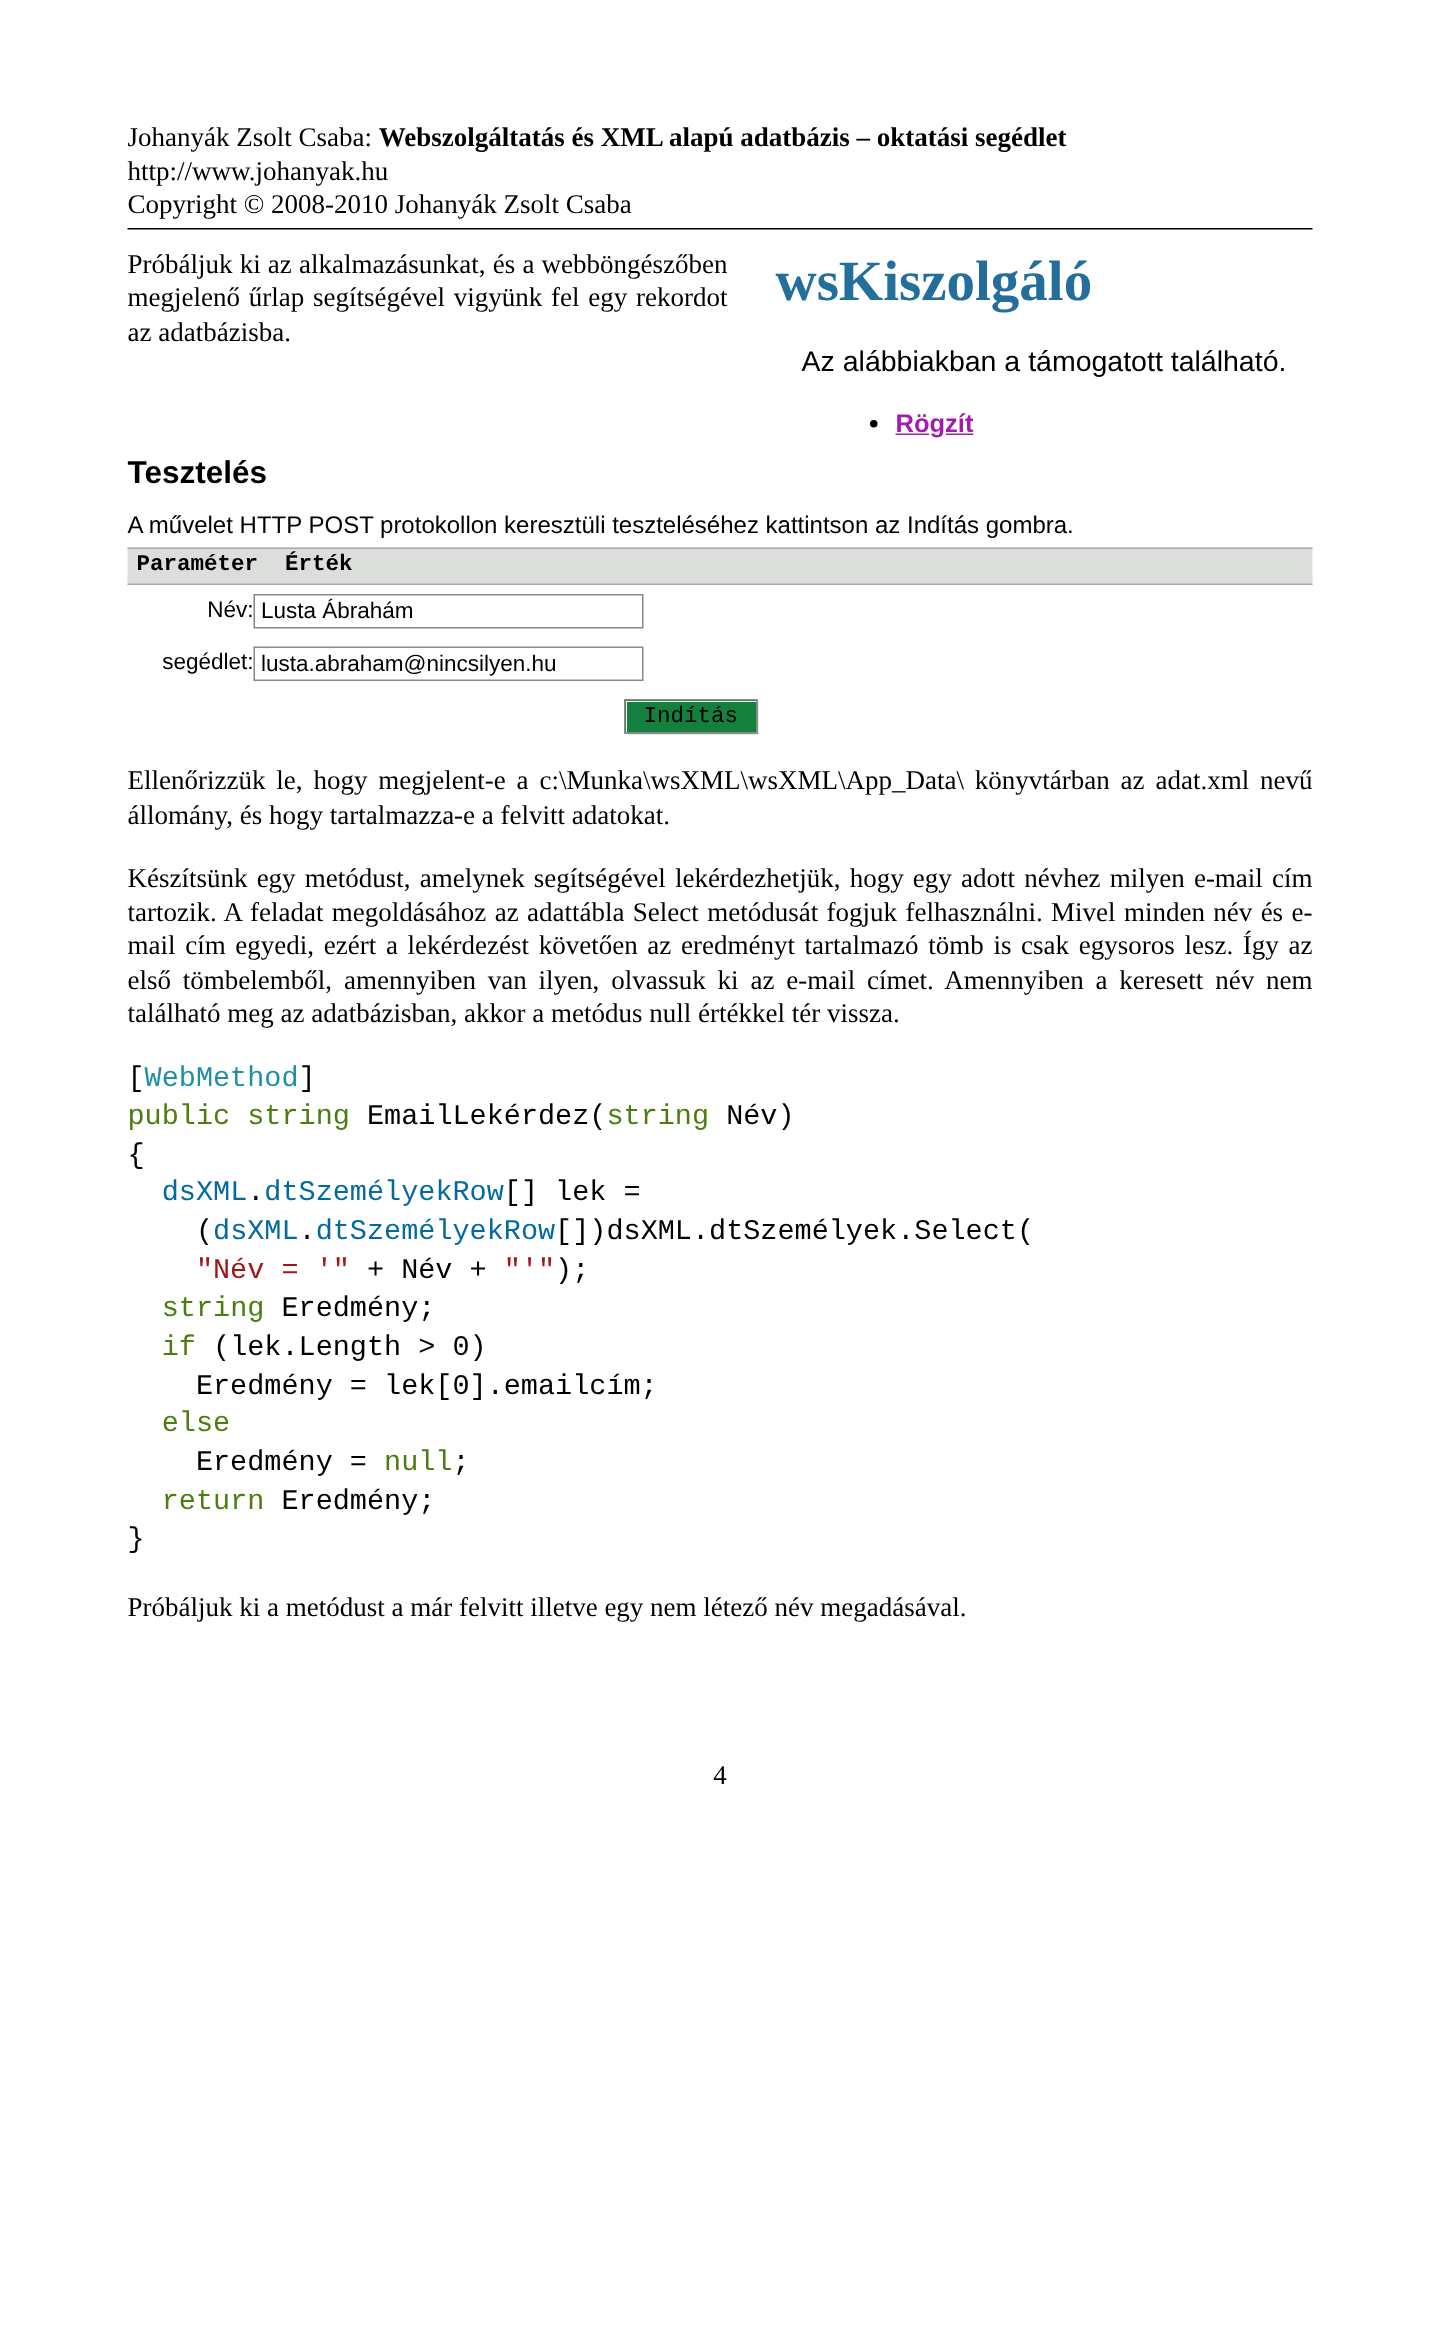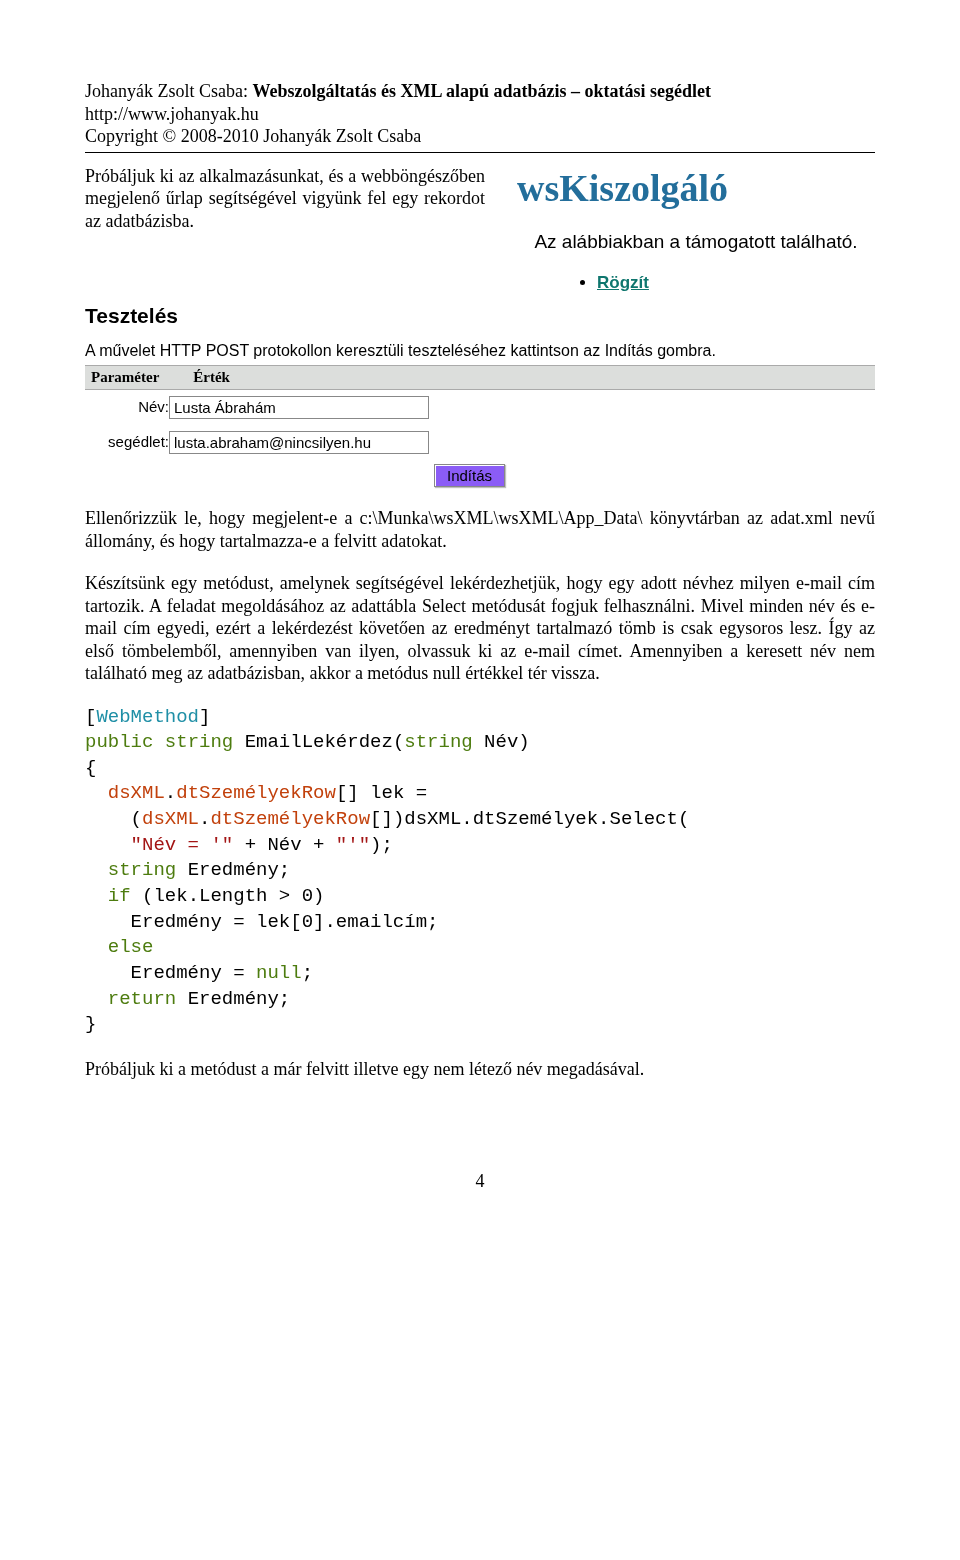--- a/index.html
+++ b/index.html
@@ -16,34 +16,34 @@
   .header-title .bold { font-weight: bold; }
   .header-line { font-size: 18px; }
   .hr { border: none; border-top: 1.5px solid #000; margin: 4px 0 12px 0; }
   .top-row { display: flex; gap: 32px; }
   .top-left { flex: 0 0 400px; }
   .top-right { flex: 1; padding-top: 0; }
   .ws-logo { color: #236e9b; font-weight: bold; letter-spacing: 0; font-size: 38px; }
   .ws-sub { font-family: Verdana, Arial, sans-serif; font-size: 19px; margin-top: 18px; text-align: center; }
   .ws-list { margin: 18px 0 0 40px; }
   .ws-list li { font-family: Verdana, Arial, sans-serif; font-size: 17px; }
-  .ws-list a { color: #0f766e; font-weight: bold; text-decoration: underline; }
+  .ws-list a { color: #a21caf; font-weight: bold; text-decoration: underline; }
   .test-title { font-family: Verdana, Arial, sans-serif; font-size: 21px; font-weight: bold; margin-top: 10px; }
   .test-desc { font-family: Verdana, Arial, sans-serif; font-size: 16px; margin: 12px 0 4px 0; }
-  .param-head { display: flex; gap: 34px; background: #dcdedc; border-top: 1px solid #aaa; border-bottom: 1px solid #aaa; padding: 2px 6px; font-family: Liberation Serif, serif; font-size: 15px; font-weight: bold; }
+  .param-head { display: flex; gap: 18px; background: #dcdedc; border-top: 1px solid #aaa; border-bottom: 1px solid #aaa; padding: 2px 6px; font-family: Liberation Mono, monospace; font-size: 15px; font-weight: bold; }
   .param-row { display: flex; align-items: center; padding: 6px 4px; font-family: Verdana, Arial, sans-serif; font-size: 15px; }
   .param-row .lab { width: 80px; text-align: right; }
   .param-row input { width: 250px; font-family: Verdana, Arial, sans-serif; font-size: 15px; padding: 2px 4px; border: 1px solid #888; background: #fff; }
   .submit-row { text-align: right; padding-right: 370px; margin-top: 4px; }
-  .submit-row button { background: #8b5cf6; border: 1px solid #888; font-family: Liberation Sans, sans-serif; font-size: 15px; padding: 2px 12px; box-shadow: inset 1px 1px 0 #fff, 1px 1px 1px rgba(0,0,0,0.25); cursor: pointer; }
+  .submit-row button { background: #15803d; border: 1px solid #888; font-family: Liberation Mono, monospace; font-size: 15px; padding: 2px 12px; box-shadow: inset 1px 1px 0 #fff, 1px 1px 1px rgba(0,0,0,0.25); cursor: pointer; }
   .para { text-align: justify; margin: 20px 0; }
   .code { font-family: "Courier New", monospace; font-size: 19px; white-space: pre; line-height: 1.35; margin: 10px 0 20px 0; }
   .c-attr { color: #1f8fa6; }
   .c-kw { color: #4d7c0f; }
-  .c-type { color: #c2410c; }
+  .c-type { color: #0369a1; }
   .c-str { color: #a31515; }
   .page-num { text-align: center; margin-top: 90px; font-size: 18px; }
 </style>
 </head>
 <body>
 
 <div class="header-block">
   <div class="header-title">
     <span>Johanyák Zsolt Csaba:</span>
     <span class="bold">Webszolgáltatás és XML alapú adatbázis – oktatási segédlet</span>

